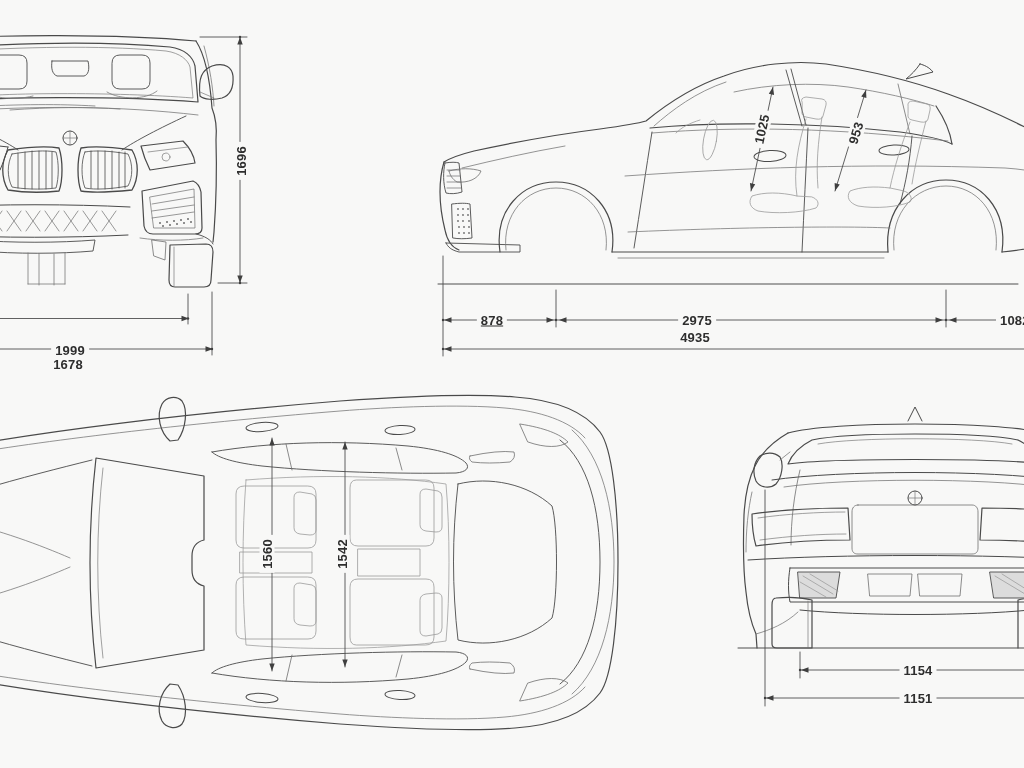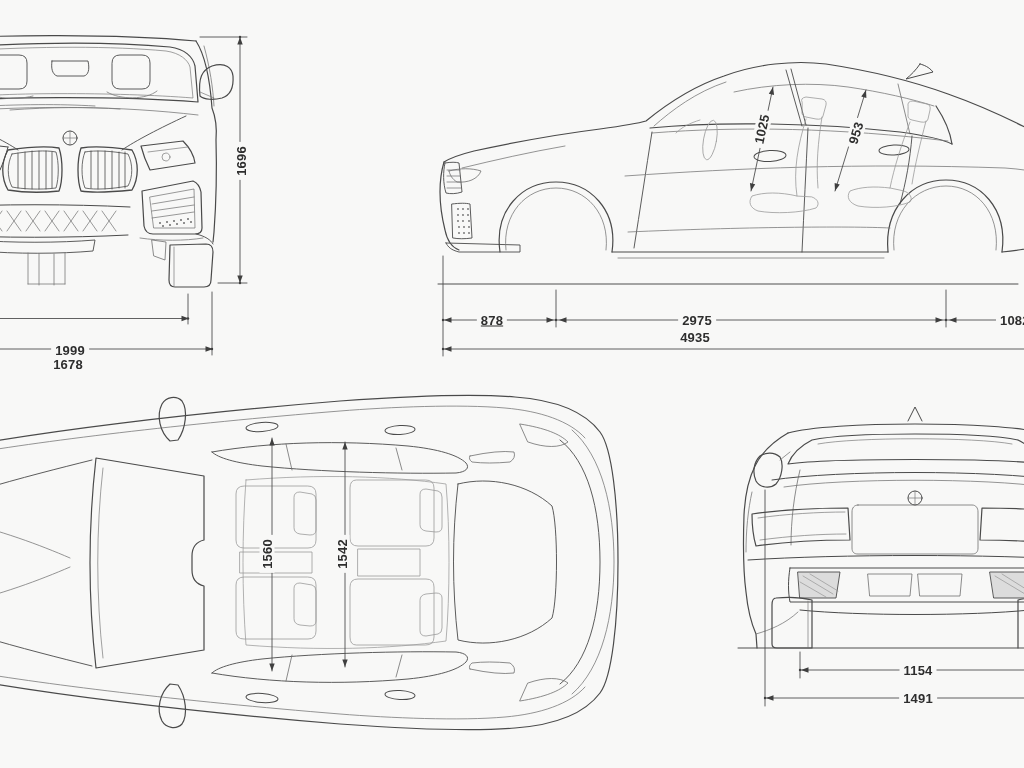--- a/index.html
+++ b/index.html
@@ -356,14 +356,14 @@
   <span class="dim-label rot73" style="left:856px;top:133px;">953</span>
   <span class="dim-label" style="left:492px;top:320px;text-decoration:underline;">878</span>
   <span class="dim-label" style="left:697px;top:320px;">2975</span>
   <span class="dim-label cut" style="left:996px;top:320px;">1082</span>
   <span class="dim-label" style="left:695px;top:337px;">4935</span>
 
   <span class="dim-label rot90" style="left:267px;top:554px;">1560</span>
   <span class="dim-label rot90" style="left:342px;top:554px;">1542</span>
 
   <span class="dim-label" style="left:918px;top:670px;">1154</span>
-  <span class="dim-label" style="left:918px;top:698px;">1491</span>
+  <span class="dim-label" style="left:918px;top:698px;">1151</span>
 </div>
 
 </body></html>

